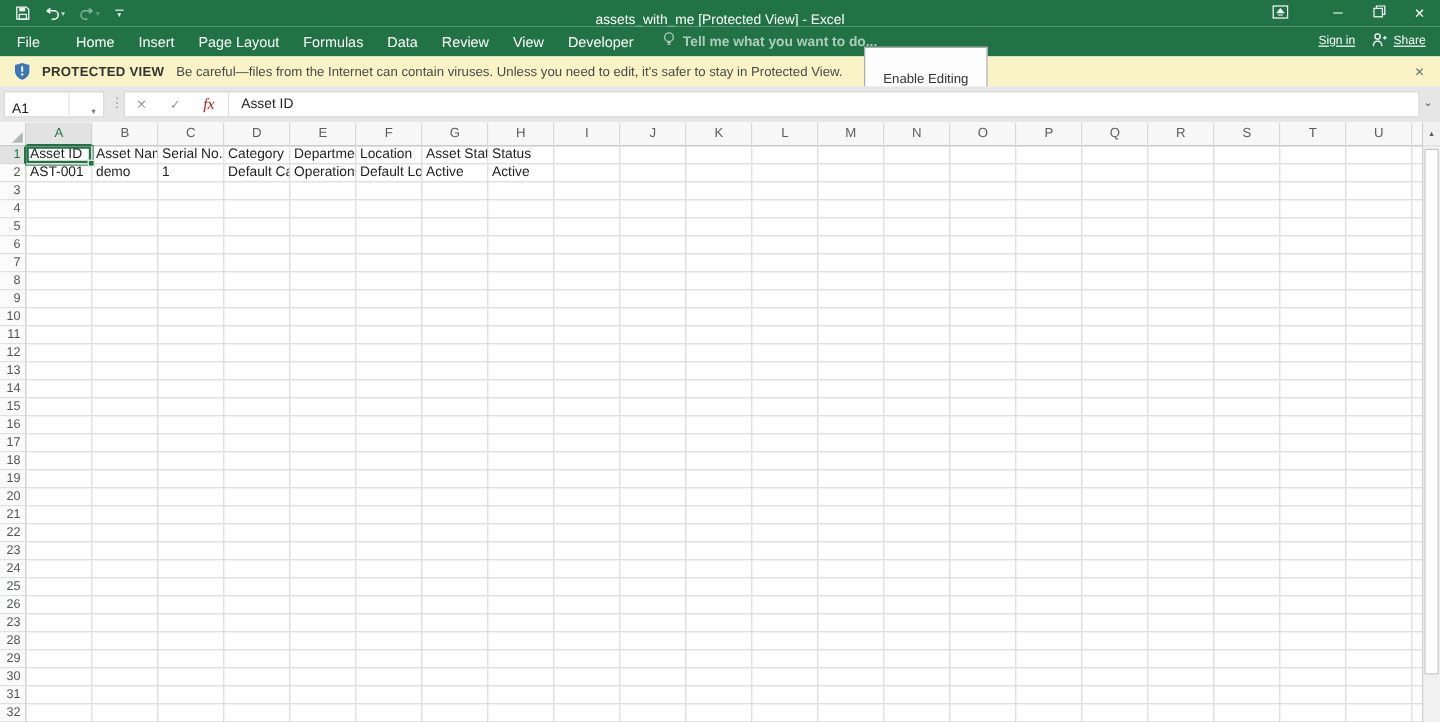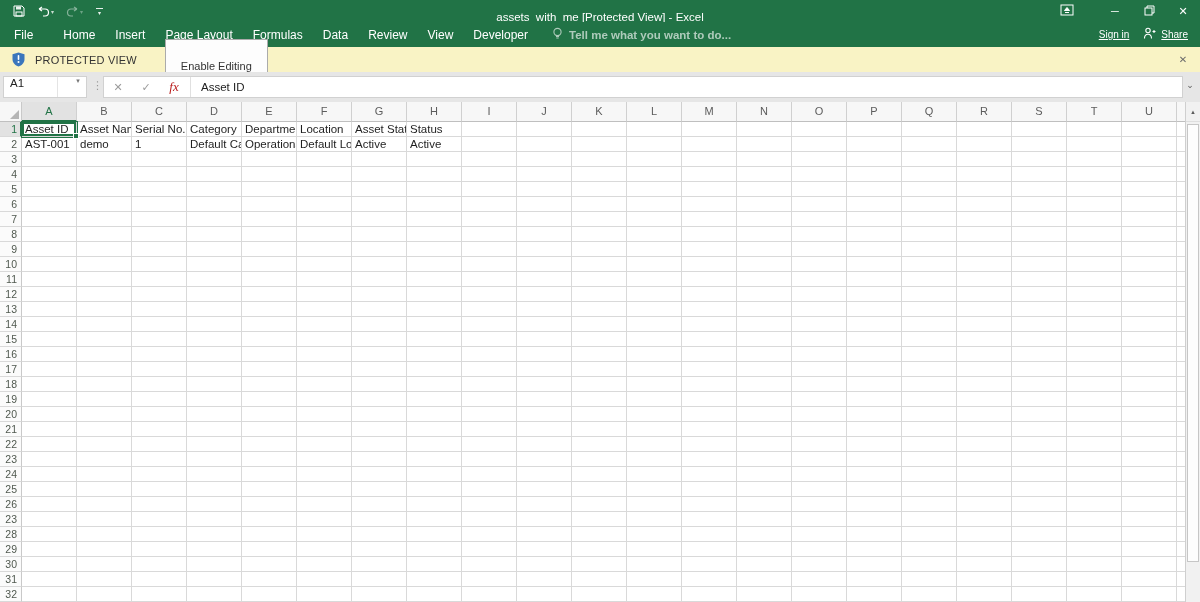--- a/index.html
+++ b/index.html
@@ -25,28 +25,28 @@
   .tabrow { height:25px; background:#217346; display:flex; align-items:center; color:#fff; font-size:12px; position:relative; }
   .tab { padding:0 10px; height:25px; display:flex; align-items:center; white-space:nowrap; }
   .tab.file { margin-left:4px; margin-right:10px; }
   .tellme { display:flex; align-items:center; gap:6px; margin-left:14px; color:#aecbbb; font-size:11.5px;font-weight:bold; }
   .tabrow-right { margin-left:auto; display:flex; align-items:center; gap:14px; padding-right:12px; font-size:10px;text-decoration:underline; }
   .share-wrap { display:flex; align-items:center; gap:5px; }
 
   
   .banner { height:25px; background:#f9f3c5; display:flex; align-items:center; font-size:11px; color:#454545; padding-left:12px; position:relative; }
   .shield { margin-right:10px; display:flex; }
-  .pv-label { font-weight:normal; color:#333; margin-right:10px; letter-spacing:.2px; }
+  .pv-label { font-weight:bold; color:#333; margin-right:10px; letter-spacing:.2px; }
   .pv-msg { color:#4a4a4a; }
   .enable-btn { margin-left:18px; background:#fdfdfd; border:1px solid #ababab; font-size:11px; color:#333; padding:20px 15px; height:19px; line-height:13px; font-family:"Liberation Sans",sans-serif; }
   .banner-close { position:absolute; right:8px; top:0; height:25px; width:18px; display:flex; align-items:center; justify-content:center; color:#6b6b6b; font-size:10px; }
 
   
   .fxrow { height:30px; background:#e6e6e6; display:flex; align-items:center; position:relative; }
-  .namebox { position:absolute; left:3px; top:4px; width:84px; height:22px; background:#fff; border:1px solid #d1d1d1; display:flex; align-items:flex-start; font-size:11.5px; color:#222;gap:12px; }
+  .namebox { position:absolute; left:3px; top:4px; width:84px; height:22px; background:#fff; border:1px solid #d1d1d1; display:flex; align-items:flex-end; font-size:11.5px; color:#222;gap:12px; }
   .namebox .nb-text { padding-left:6px; flex:1; }
   .namebox .nb-sep { width:1px; height:20px; background:#e4e4e4; }
   .namebox .nb-drop { width:16px; text-align:center; color:#777; font-size:7px; }
   .drag-dots { position:absolute; left:92px; top:7px; color:#9a9a9a; font-size:11px; letter-spacing:-1px; }
   .fxstrip { position:absolute; left:103px; right:17px; top:4px; height:22px; background:#fff; border:1px solid #d1d1d1; display:flex; align-items:center; }
   .fx-btn { width:28px; text-align:center; font-size:11px; color:#9b9b9b; }
   .fx-btn.fx { font-family:"Liberation Serif", serif; font-style:italic; font-size:13px; color:#b91c1c; }
   .fx-sep { width:1px; height:20px; background:#e0e0e0; margin:0 2px; }
   .formula-text { padding-left:8px; font-size:11.5px; color:#222; flex:1; white-space:nowrap; overflow:hidden; }
   .fx-expand { position:absolute; right:3px; top:8px; color:#5d5d5d; font-size:9px; width:14px; text-align:center; }
@@ -188,20 +188,21 @@
 
 <div class="banner">
   <span class="shield">
     <svg width="13" height="15" viewBox="0 0 13 15">
         <path d="M6.5 0.5 L12.5 2.2 V7 c0 4-2.7 6.3-6 7.5 C3.2 13.3 0.5 11 0.5 7 V2.2 Z" fill="#3b76bc"></path>
         <rect x="5.7" y="3" width="1.6" height="5" rx=".8" fill="#fff"></rect>
         <circle cx="6.5" cy="10" r="1" fill="#fff"></circle>
       </svg>
   </span>
   <span class="pv-label">PROTECTED VIEW</span>
+  <span class="pv-msg">Be careful—files from the Internet can contain viruses. Unless you need to edit, it's safer to stay in Protected View.</span>
   <button class="enable-btn">Enable Editing</button>
   <span class="banner-close">✕</span>
 </div>
 
 <div class="fxrow">
   <div class="namebox">
     <span class="nb-text">A1</span>
     <span class="nb-sep"></span>
     <span class="nb-drop">▾</span>
   </div>

